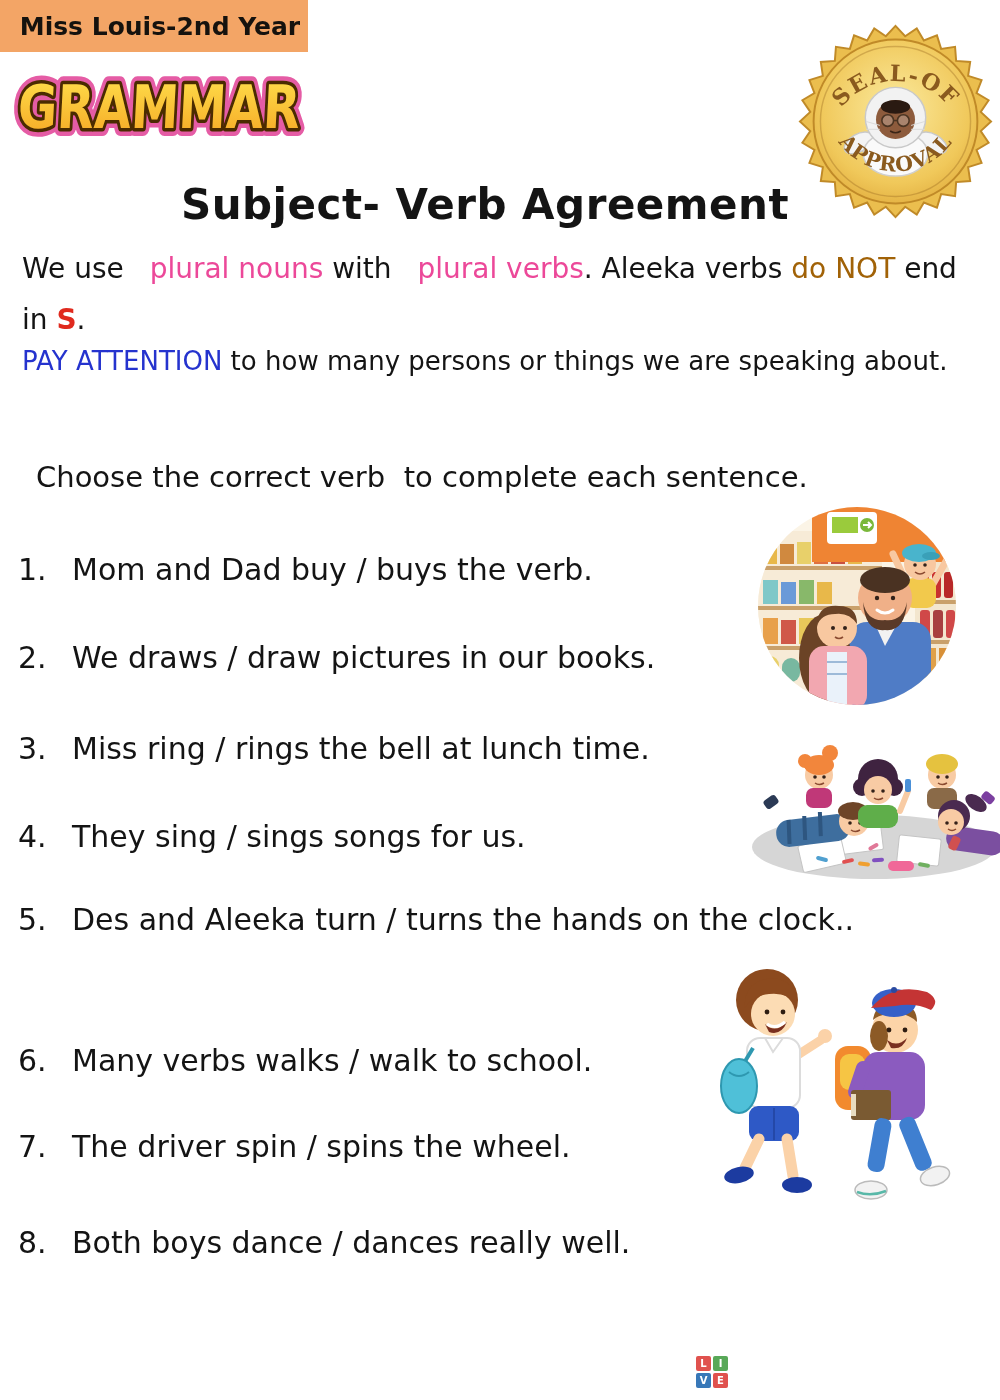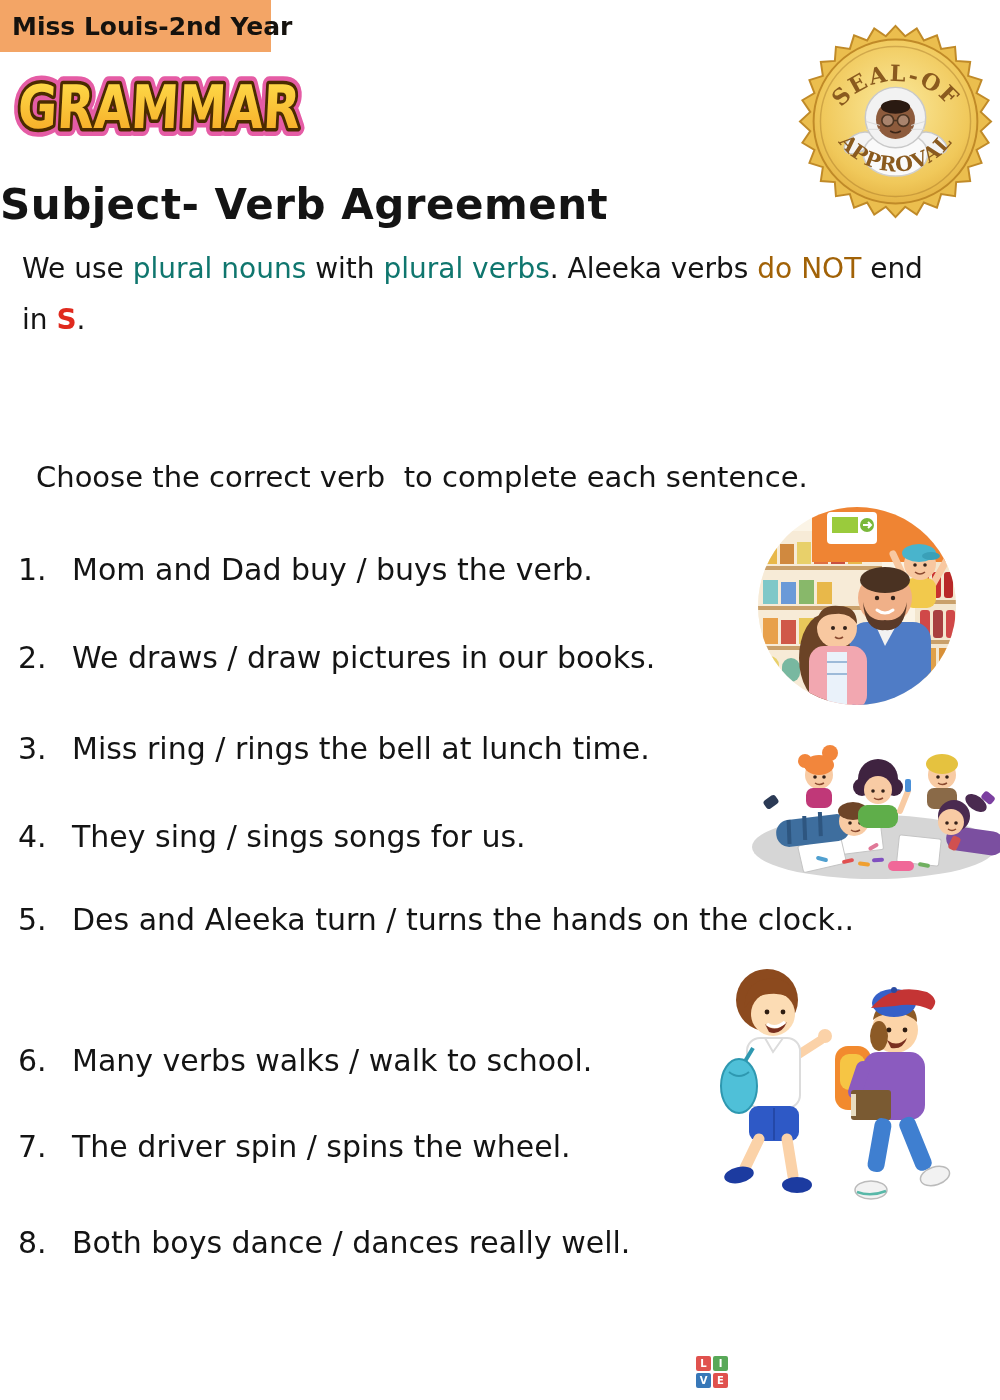--- a/index.html
+++ b/index.html
@@ -3,35 +3,35 @@
 <meta charset="utf-8">
 <style>
   * { margin:0; padding:0; box-sizing:border-box; }
   html,body { background:#e9e9e9; }
   .page {
     position:relative; width:1000px; height:1400px; margin:0 auto;
     background:#ffffff; outline:1px solid #c9c9c9; overflow:hidden;
     font-family:"DejaVu Sans", sans-serif; color:#141414;
   }
   .banner {
-    position:absolute; left:0; top:0; width:271px; height:52px;
-    background:#F3A566; display:flex; align-items:center; padding-left:12px;
+    position:absolute; left:0; top:0; width:308px; height:52px;
+    background:#F3A566; display:flex; align-items:center; padding-left:12px;justify-content:center;
   }
   .banner span { font-size:25px; font-weight:600; color:#15120e; white-space:pre; }
   .grammar-svg { position:absolute; left:4px; top:54px; }
   .seal-svg { position:absolute; left:798px; top:24px; }
   .title {
-    position:absolute; left:0; top:180px; width:970px; 
+    position:absolute; left:0; top:180px; width:970px; text-align:center;
     font-size:42px; font-weight:600; letter-spacing:0.5px;
   }
   .intro-line { position:absolute; left:22px; white-space:pre; font-size:28px; }
   .intro-1 { top:252px; }
   .intro-2 { top:303px; }
   .intro-3 { top:346px; font-size:26px; }
-  .c-green  { color:#0f766e; }
+  .c-green  { color:#ec4899;margin-left:17px; }
   .c-orange { color:#a16207; }
   .c-red    { color:#E02A1E; font-weight:600; }
   .c-blue   { color:#2533CE; }
   .instruction { position:absolute; left:36px; top:460px; white-space:pre; font-size:29px; }
   .q-row { position:absolute; left:18px; width:860px; font-size:30px; line-height:1.74; }
   .q-num { position:absolute; left:0; top:0; }
   .q-text { display:block; margin-left:54px; }
   .q1 { top:544px; } .q2 { top:632px; } .q3 { top:723px; } .q4 { top:811px; }
   .q5 { top:894px; } .q6 { top:1035px; } .q7 { top:1121px; } .q8 { top:1217px; }
   .illus { position:absolute; }
@@ -112,20 +112,21 @@
       <text font-size="21" letter-spacing="1">
         <textPath href="#sealArcBot" startOffset="50%" text-anchor="middle">APPROVAL</textPath>
       </text>
     </g>
   </svg>
 
   <div class="title">Subject- Verb Agreement</div>
 
   <div class="intro-line intro-1"><span>We use </span><span class="c-green">plural nouns</span><span> with </span><span class="c-green">plural verbs</span><span>. Aleeka verbs </span><span class="c-orange">do NOT</span><span> end</span></div>
   <div class="intro-line intro-2"><span>in </span><span class="c-red">S</span><span>.</span></div>
+  <div class="intro-line intro-3"><span class="c-blue">PAY ATTENTION</span><span> to how many persons or things we are speaking about.</span></div>
 
   <div class="instruction">Choose the correct verb  to complete each sentence.</div>
 
   <div class="q-row q1">
     <span class="q-num">1.</span>
     <span class="q-text">Mom and Dad buy / buys the verb.</span>
   </div>
   <div class="q-row q2">
     <span class="q-num">2.</span>
     <span class="q-text">We draws / draw pictures in our books.</span>

